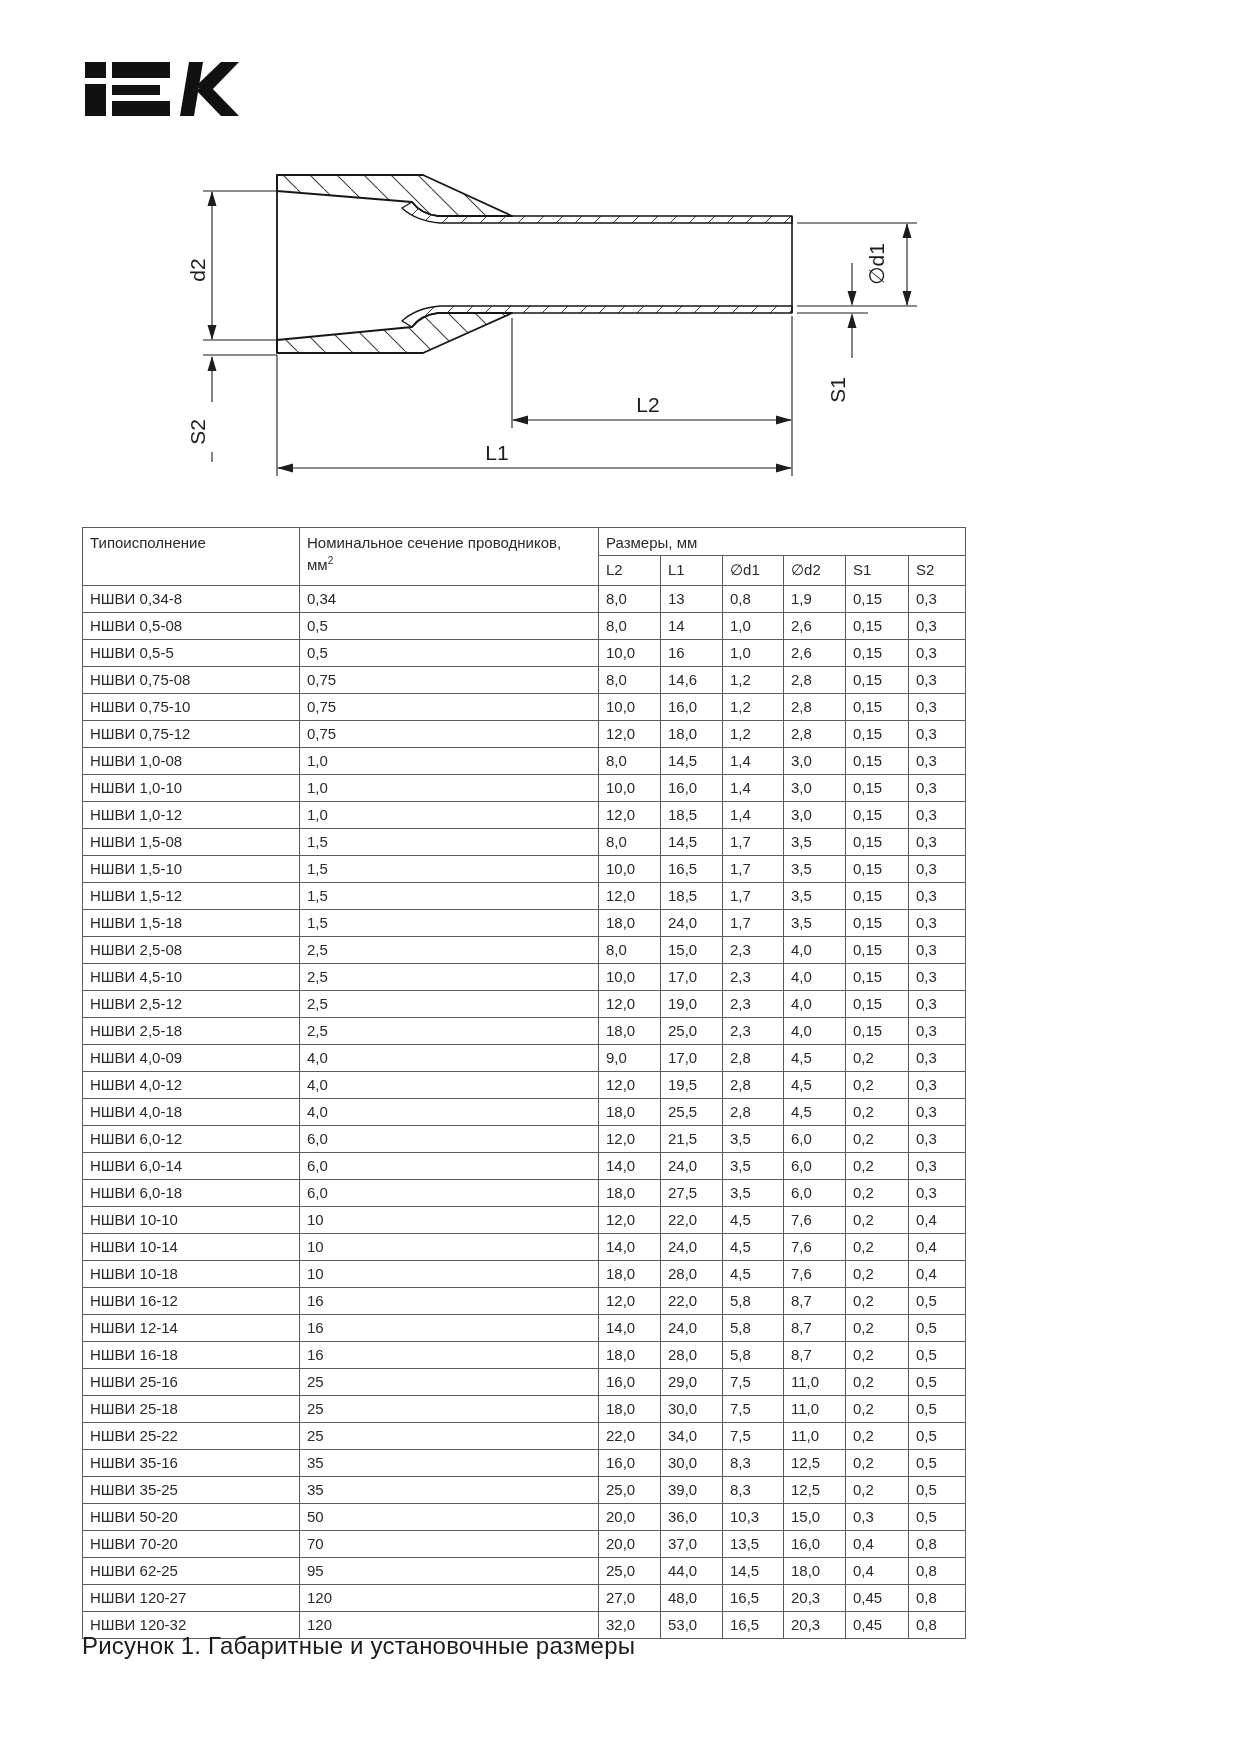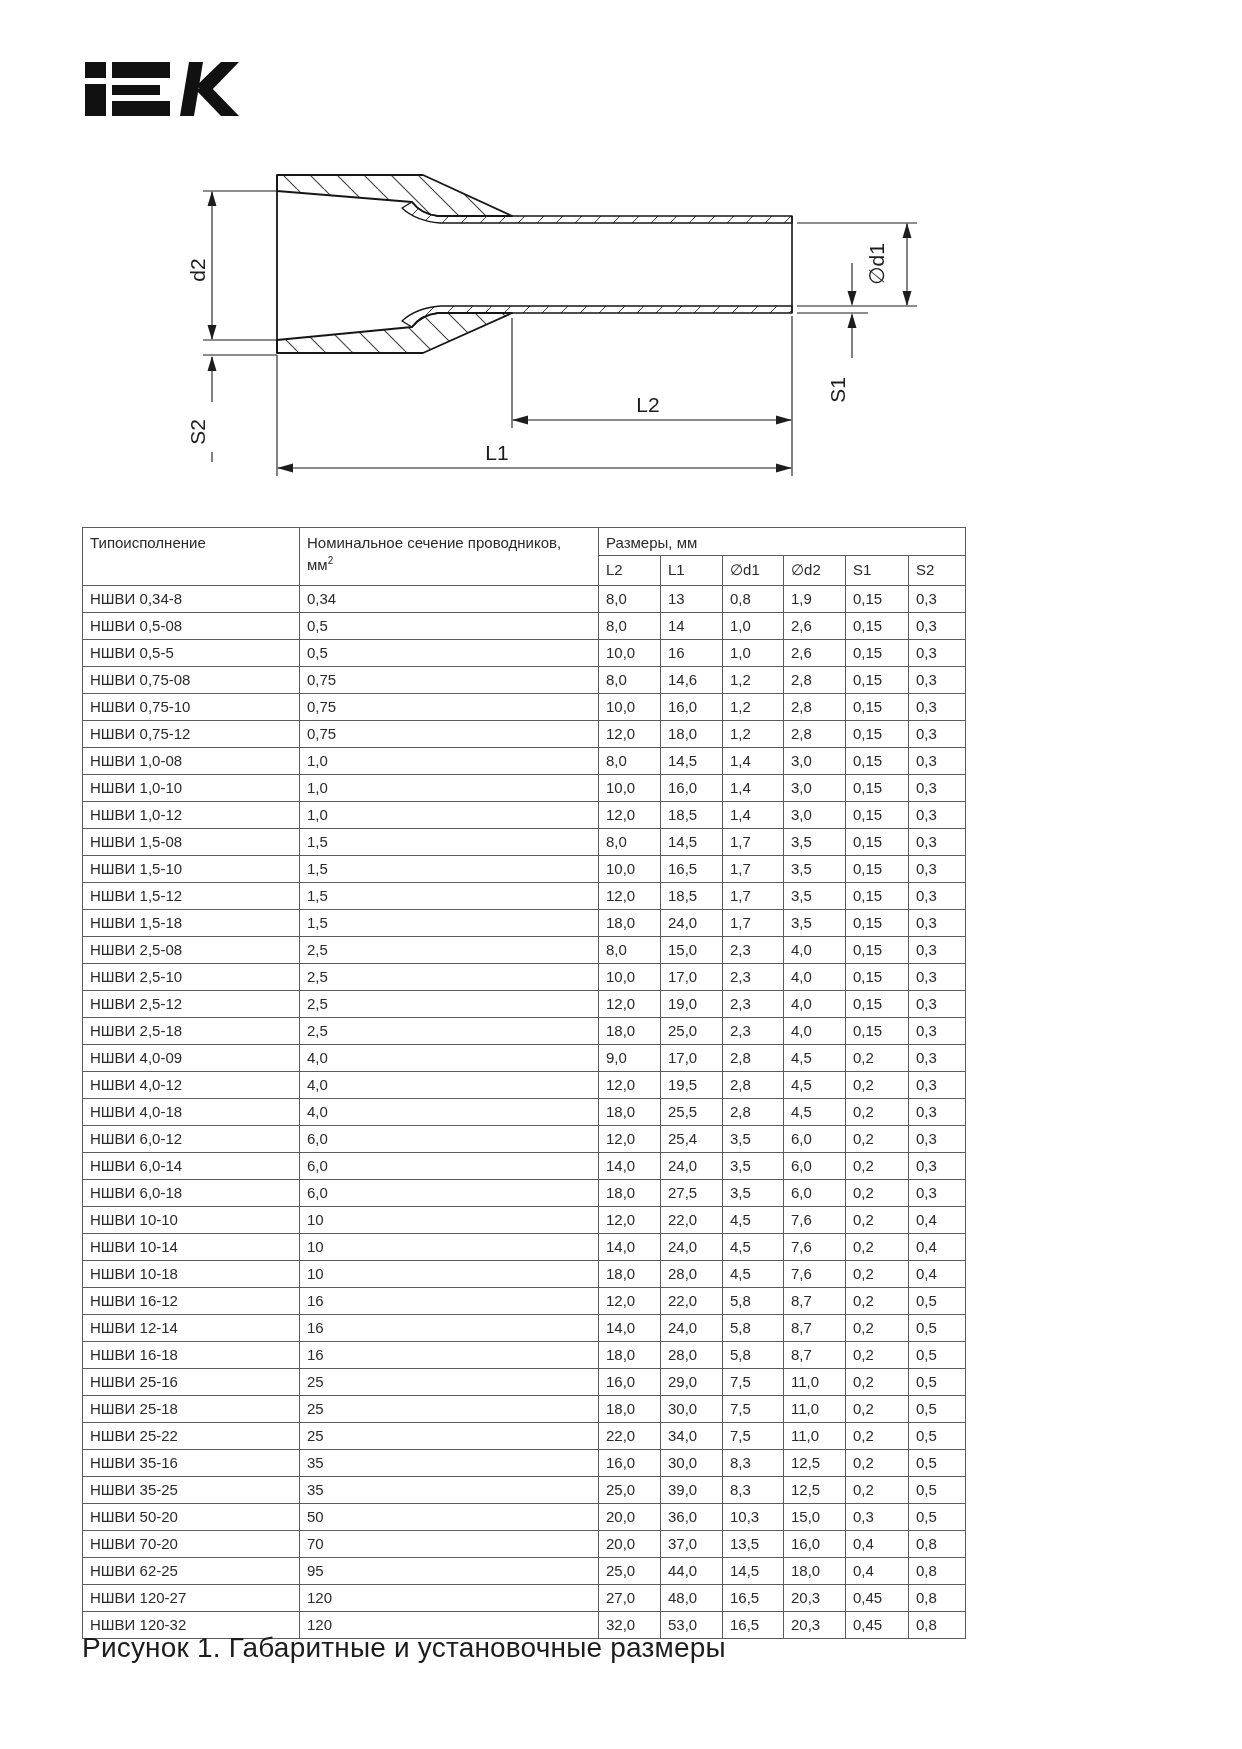--- a/index.html
+++ b/index.html
@@ -19,21 +19,21 @@
   .dims-table td,.dims-table th{
     border:1px solid #5c5c5c;font-weight:normal;text-align:left;
     padding:1px 4px 1px 7px;white-space:nowrap;overflow:hidden;
   }
   .dims-table thead th{vertical-align:top;padding-top:4px;line-height:1.45;margin-top:18px;}
   .dims-table thead tr.subhead th{height:27px;vertical-align:middle;padding-top:1px;}
   .dims-table tbody td{height:24px;vertical-align:middle;}
   .dims-table sup{font-size:10px;}
   .caption{
     position:absolute;left:82px;top:1632px;width:1100px;
-    font-size:28px;color:#1c1c1c;letter-spacing:0.2px;
+    font-size:24px;color:#1c1c1c;letter-spacing:0.2px;
   }
 </style>
 </head>
 <body>
 
 <div class="page">
 
   <svg class="logo" viewBox="85 58 155 60">
     <g fill="#111111">
       <rect x="85" y="62" width="21" height="16"></rect>
@@ -282,21 +282,21 @@
           <td>НШВИ 2,5-08</td>
           <td>2,5</td>
           <td>8,0</td>
           <td>15,0</td>
           <td>2,3</td>
           <td>4,0</td>
           <td>0,15</td>
           <td>0,3</td>
         </tr>
         <tr>
-          <td>НШВИ 2,5-10</td>
+          <td>НШВИ 4,5-10</td>
           <td>2,5</td>
           <td>10,0</td>
           <td>17,0</td>
           <td>2,3</td>
           <td>4,0</td>
           <td>0,15</td>
           <td>0,3</td>
         </tr>
         <tr>
           <td>НШВИ 2,5-12</td>
@@ -345,21 +345,21 @@
           <td>25,5</td>
           <td>2,8</td>
           <td>4,5</td>
           <td>0,2</td>
           <td>0,3</td>
         </tr>
         <tr>
           <td>НШВИ 6,0-12</td>
           <td>6,0</td>
           <td>12,0</td>
-          <td>25,4</td>
+          <td>21,5</td>
           <td>3,5</td>
           <td>6,0</td>
           <td>0,2</td>
           <td>0,3</td>
         </tr>
         <tr>
           <td>НШВИ 6,0-14</td>
           <td>6,0</td>
           <td>14,0</td>
           <td>24,0</td>

